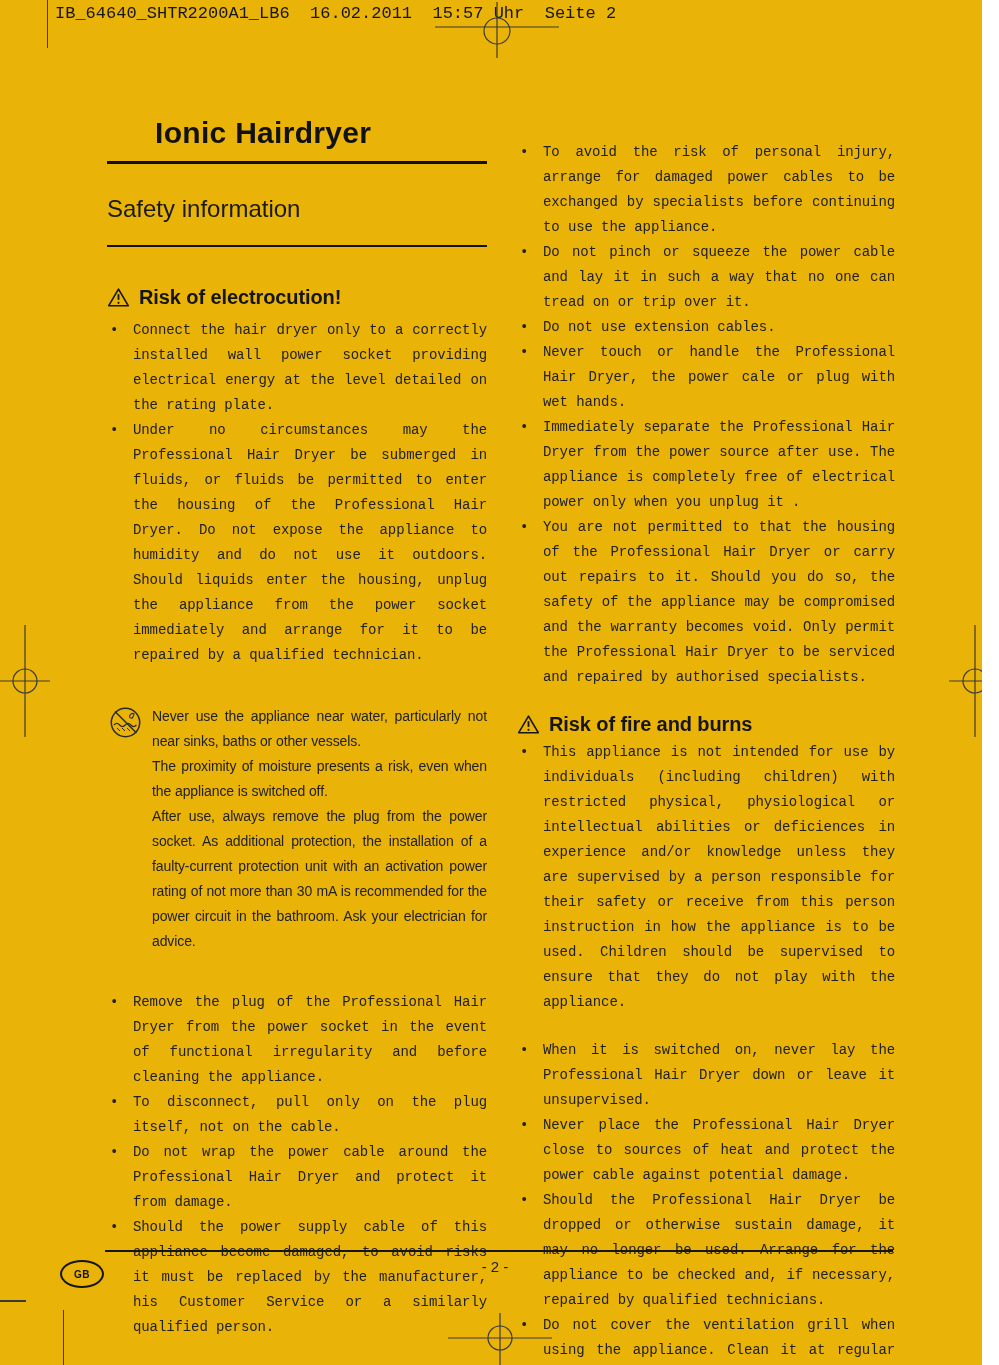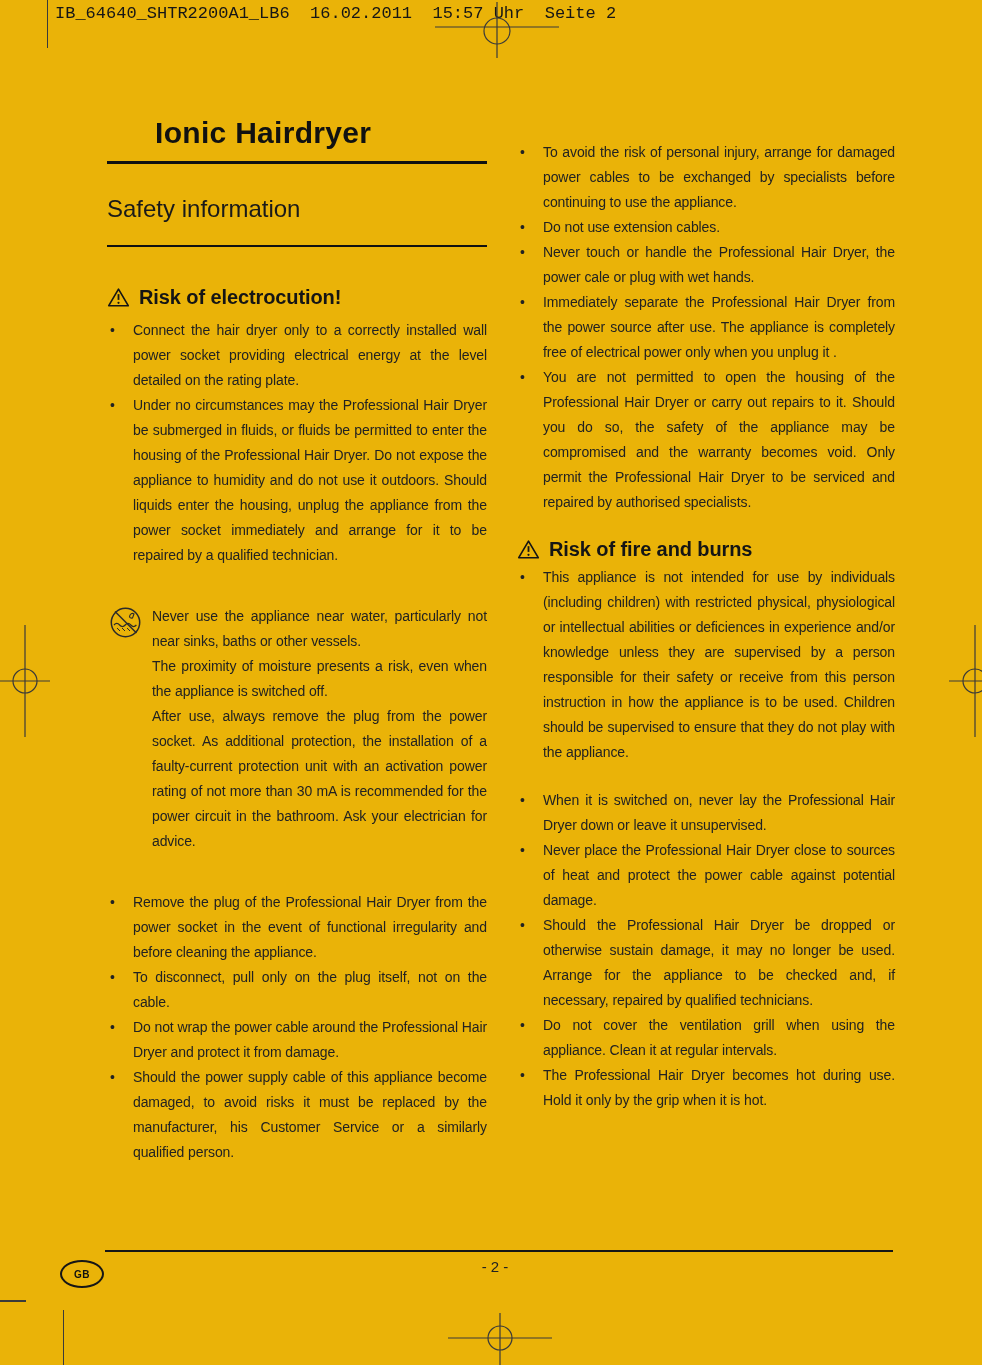--- a/index.html
+++ b/index.html
@@ -35,21 +35,21 @@
   .col-left  { left:107px; top:285px; width:380px; }
   .col-right { left:517px; top:140px; width:378px; }
   .warn-heading {
     display:flex; align-items:center; gap:9px;
     font-size:20px; font-weight:700; color:#151515;
     line-height:25px; text-align:left; margin:0 0 8px 0;
   }
   .warn-heading.mid { margin:22px 0 3px 0; }
   .warn-heading svg { flex:0 0 auto; }
   ul.bullets { list-style:none; margin:0; padding:0; }
-  ul.bullets li { position:relative; padding-left:26px; }
+  ul.bullets li { position:relative; padding-left:26px;font-family:Liberation Mono, monospace; }
   ul.bullets li::before { content:"\2022"; position:absolute; left:3px; top:0; }
   .water-para { position:relative; padding-left:45px; margin:36px 0; }
   .water-icon { position:absolute; left:2px; top:2px; }
   .water-icon circle, .water-icon path, .water-icon line { stroke:#2a2a2a; fill:none; }
   .gap { height:23px; }
   
   .footer-rule { position:absolute; left:105px; top:1250px; width:788px; height:1.5px; background:#161616; }
   .lang-badge {
     position:absolute; left:60px; top:1260px; width:44px; height:28px;
     border:2px solid #161616; border-radius:50%;
@@ -132,24 +132,25 @@
         <li>To disconnect, pull only on the plug itself, not on the cable.</li>
         <li>Do not wrap the power cable around the Professional Hair Dryer and protect it from damage.</li>
         <li>Should the power supply cable of this appliance become damaged, to avoid risks it must be replaced by the manufacturer, his Customer Service or a similarly qualified person.</li>
       </ul>
   </div>
 
   <div class="col col-right">
     <ul class="bullets">
 
     <li>To avoid the risk of personal injury, arrange for damaged power cables to be exchanged by specialists before continuing to use the appliance.</li>
+        <li>Do not pinch or squeeze the power cable and lay it in such a way that no one can tread on or trip over it.</li>
         <li>Do not use extension cables.</li>
         <li>Never touch or handle the Professional Hair Dryer, the power cale or plug  with wet hands.</li>
         <li>Immediately separate the Professional Hair Dryer from the power source after use. The appliance is completely free of electrical power only when you unplug it .</li>
-        <li>You are not permitted to open the housing of the Professional Hair Dryer or carry out repairs to it. Should you do so, the safety of the appliance may be compromised and the warranty becomes void. Only permit the Professional Hair Dryer to be serviced and repaired by  authorised specialists.</li>
+        <li>You are not permitted to that the housing of the Professional Hair Dryer or carry out repairs to it. Should you do so, the safety of the appliance may be compromised and the warranty becomes void. Only permit the Professional Hair Dryer to be serviced and repaired by  authorised specialists.</li>
       </ul>
 
     <div class="warn-heading mid">
       <svg width="23" height="21" viewBox="0 0 24 22">
         <path d="M12 2.2 L22.2 19.6 H1.8 Z" fill="none" stroke="#151515" stroke-width="1.7" stroke-linejoin="round"></path>
         <line x1="12" y1="7.5" x2="12" y2="13.5" stroke="#151515" stroke-width="1.9"></line>
         <circle cx="12" cy="16.6" r="1.15" fill="#151515"></circle>
       </svg>
       <span>Risk of fire and burns</span>
     </div>

